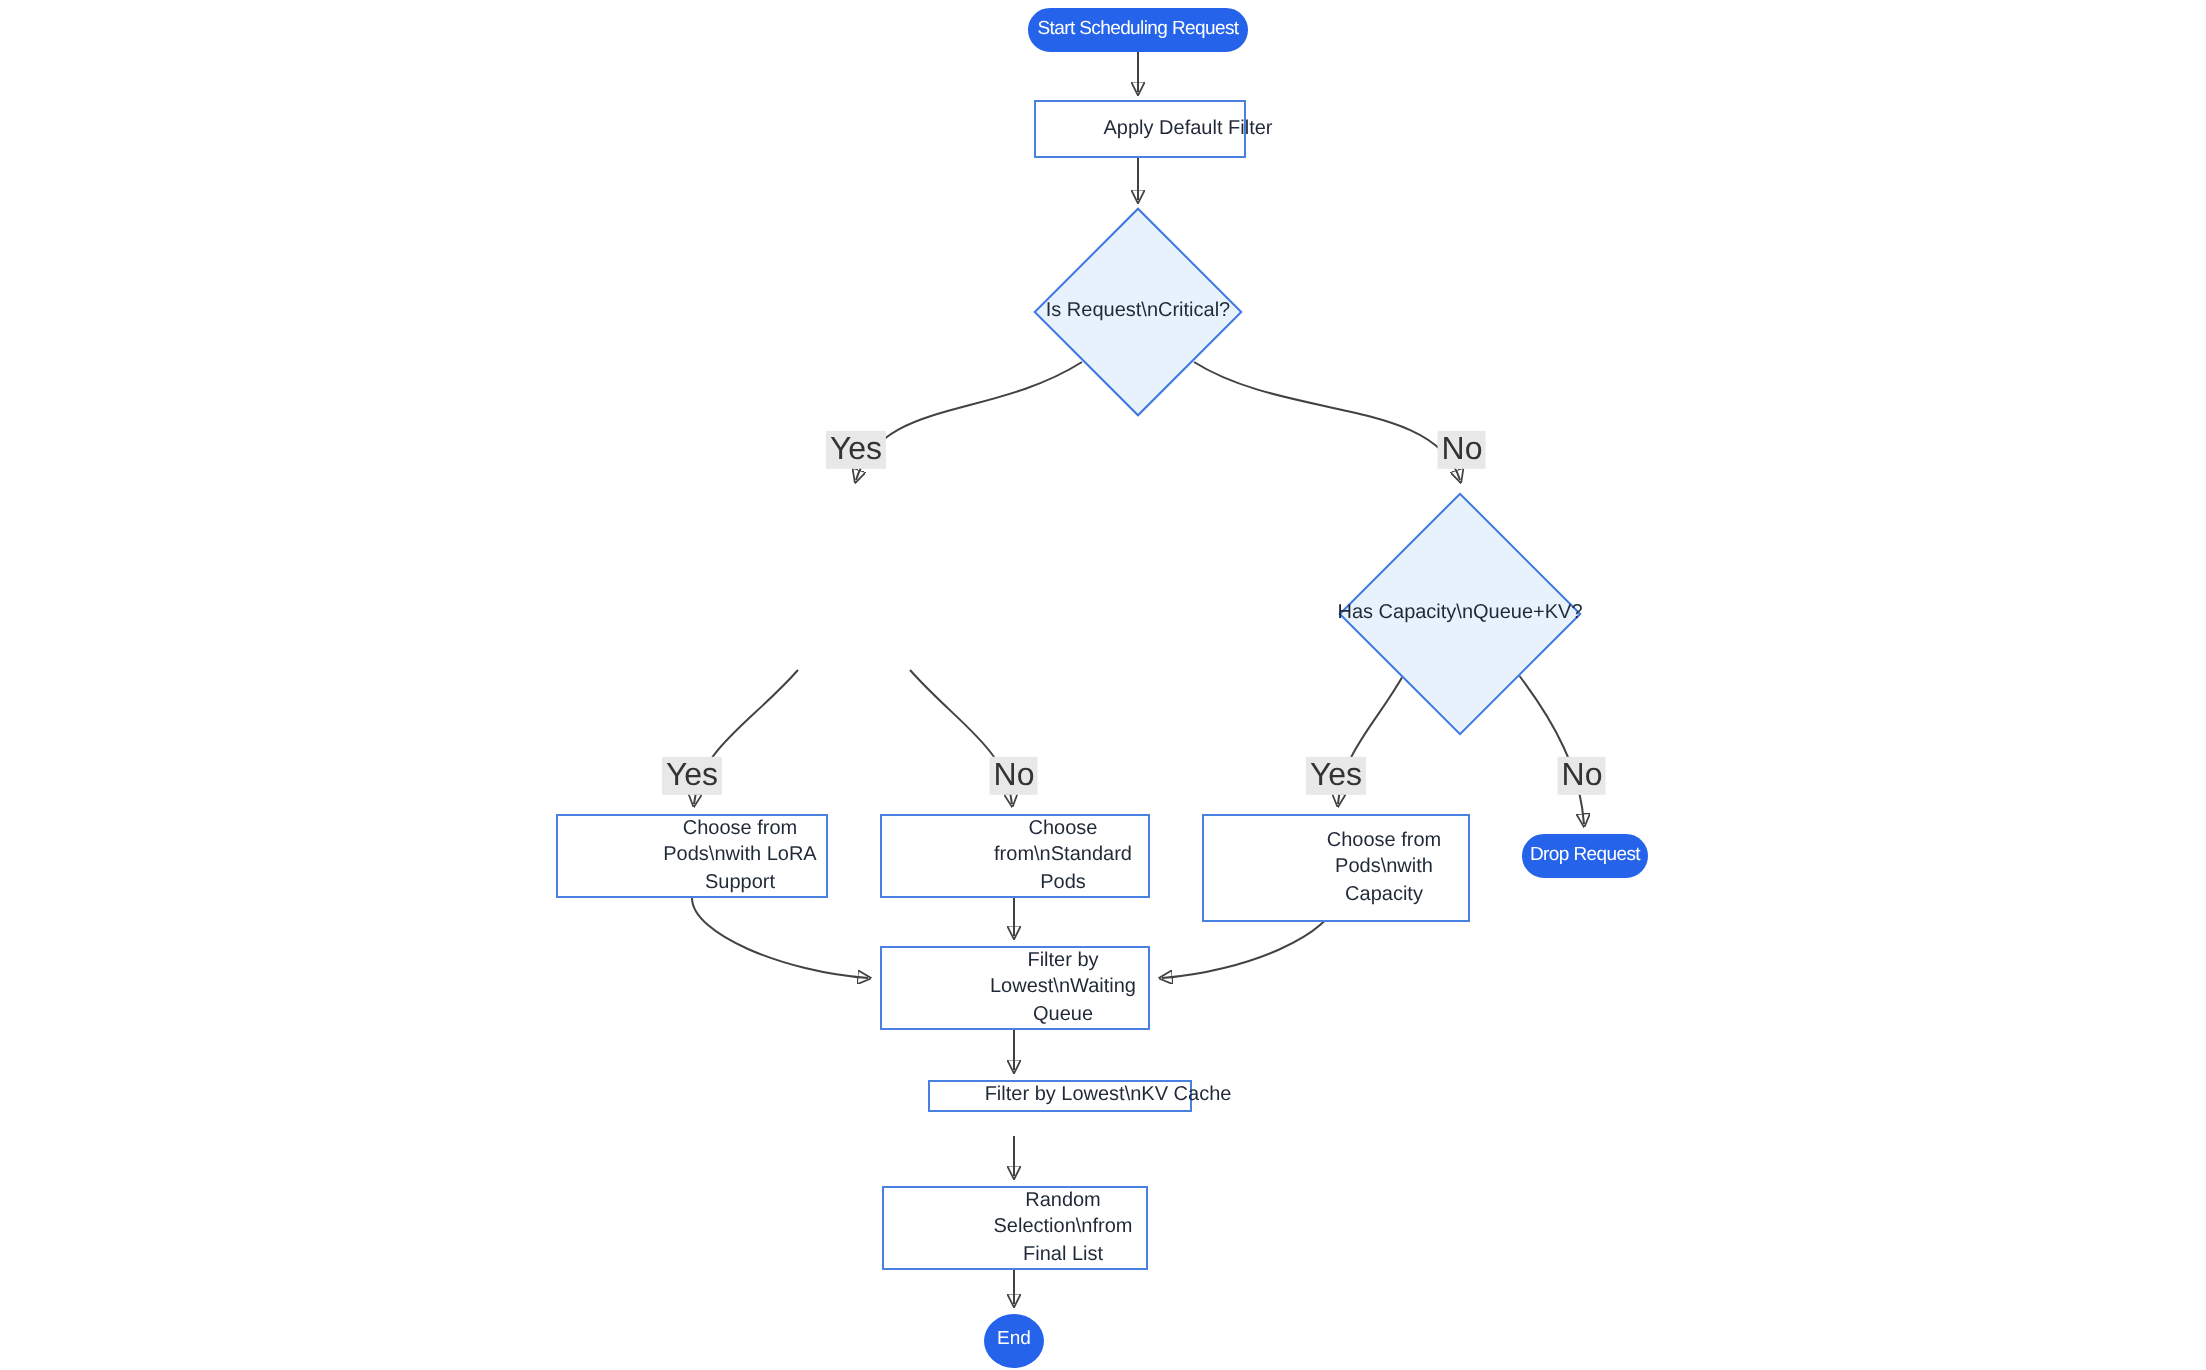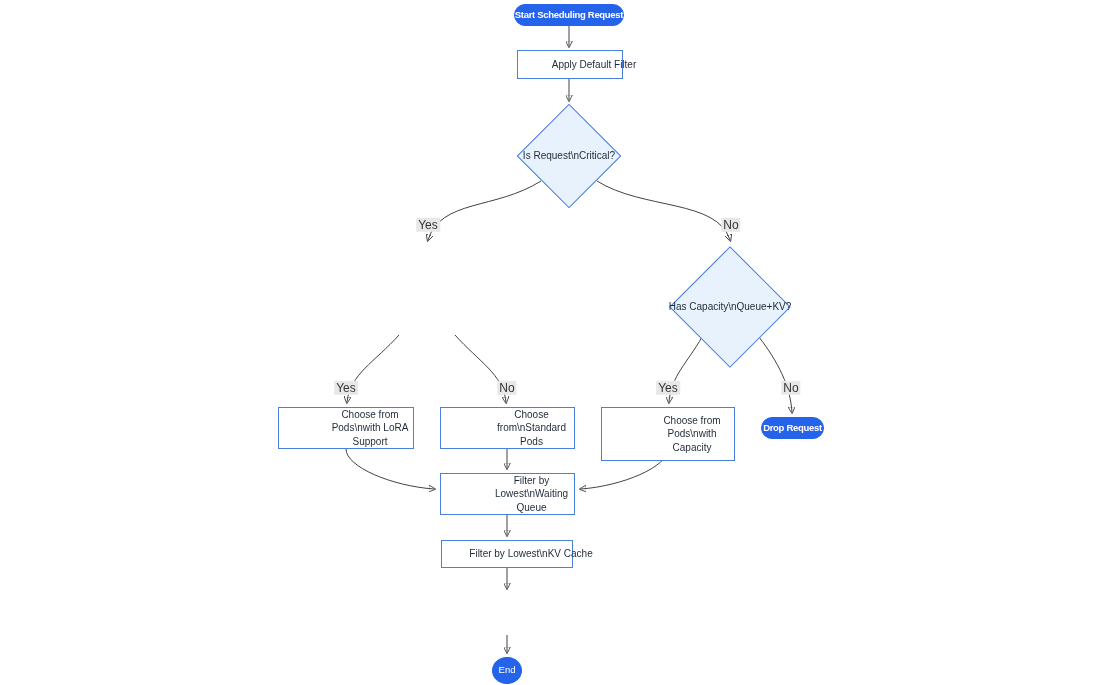--- a/index.html
+++ b/index.html
@@ -11,38 +11,38 @@
   .edges { position: absolute; left: 0; top: 0; }
   .edges path { fill: none; stroke: #424242; stroke-width: 1; }
   .node {
     position: absolute; display: flex; align-items: center; justify-content: center;
     text-align: center; font-size: 10px; color: #1f2937; box-sizing: border-box;
     line-height: 1.35;
   }
   .process { background: #ffffff; border: 1.5px solid #4a80e0; padding-left: 48px; }
   .stadium {
     background: #2563eb; border: 1px solid #2563eb; border-radius: 12px;
-    color: #ffffff; font-weight: 700; font-size: 9.5px; letter-spacing: -0.3px;
+    color: #ffffff; font-weight: 400; font-size: 9.5px; letter-spacing: -0.3px;
     white-space: nowrap;
   }
   .circle {
     background: #2563eb; border: 1px solid #2563eb; border-radius: 50%;
     color: #ffffff; font-weight: 400; font-size: 9.5px;
   }
   .diamond { background: transparent; border: none; }
   .diamond .shape {
     position: absolute; left: 50%; top: 50%;
     background: #e8f2fd; border: 1.6px solid #3d77e0;
     transform: translate(-50%, -50%) rotate(45deg); box-sizing: border-box;
   }
   .diamond .lbl { position: relative; white-space: nowrap; }
   .nowrap { white-space: nowrap; }
   .edge-label {
     position: absolute; transform: translate(-50%, -50%);
-    background: #e8e8e8; color: #333333; font-size: 12px; line-height: 1.2;
+    background: #e8e8e8; color: #333333; font-size: 16px; line-height: 1.2;
     padding: 0 2px; font-family: "Liberation Sans", sans-serif;
   }
 </style>
 </head>
 <body>
 
 <div class="canvas">
 
   <svg class="edges" width="1103" height="685" viewBox="0 0 1103 685">
     <defs>
@@ -98,24 +98,27 @@
   </div>
 
   <div class="node stadium" style="left:761px;top:417px;width:63px;height:22px">
     <span>Drop Request</span>
   </div>
 
   <div class="node process" style="left:440px;top:473px;width:135px;height:42px">
     <span style="max-width:120px">Filter by Lowest\nWaiting Queue</span>
   </div>
 
-  <div class="node process" style="left:441px;top:540px;width:132px;height:28px">
+  <div class="node process" style="left:464px;top:540px;width:132px;height:16px">
     <span class="nowrap">Filter by Lowest\nKV Cache</span>
   </div>
 
+  <div class="node process" style="left:441px;top:593px;width:133px;height:42px">
+    <span style="max-width:115px">Random Selection\nfrom Final List</span>
+  </div>
 
   <div class="node circle" style="left:492px;top:657px;width:30px;height:27px">
     <span>End</span>
   </div>
 
   <div class="edge-label" style="left:428px;top:225px">Yes</div>
   <div class="edge-label" style="left:731px;top:225px">No</div>
   <div class="edge-label" style="left:346px;top:388px">Yes</div>
   <div class="edge-label" style="left:507px;top:388px">No</div>
   <div class="edge-label" style="left:668px;top:388px">Yes</div>

